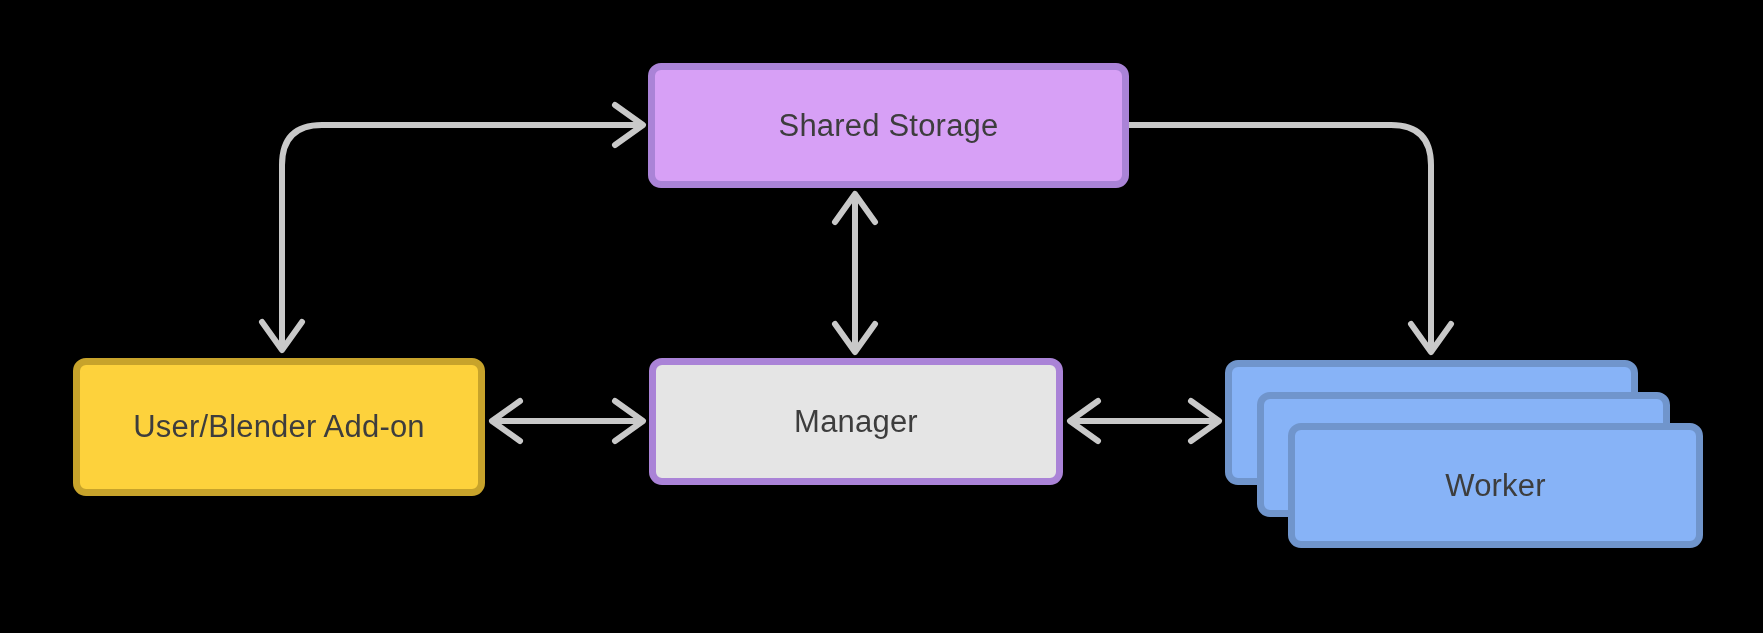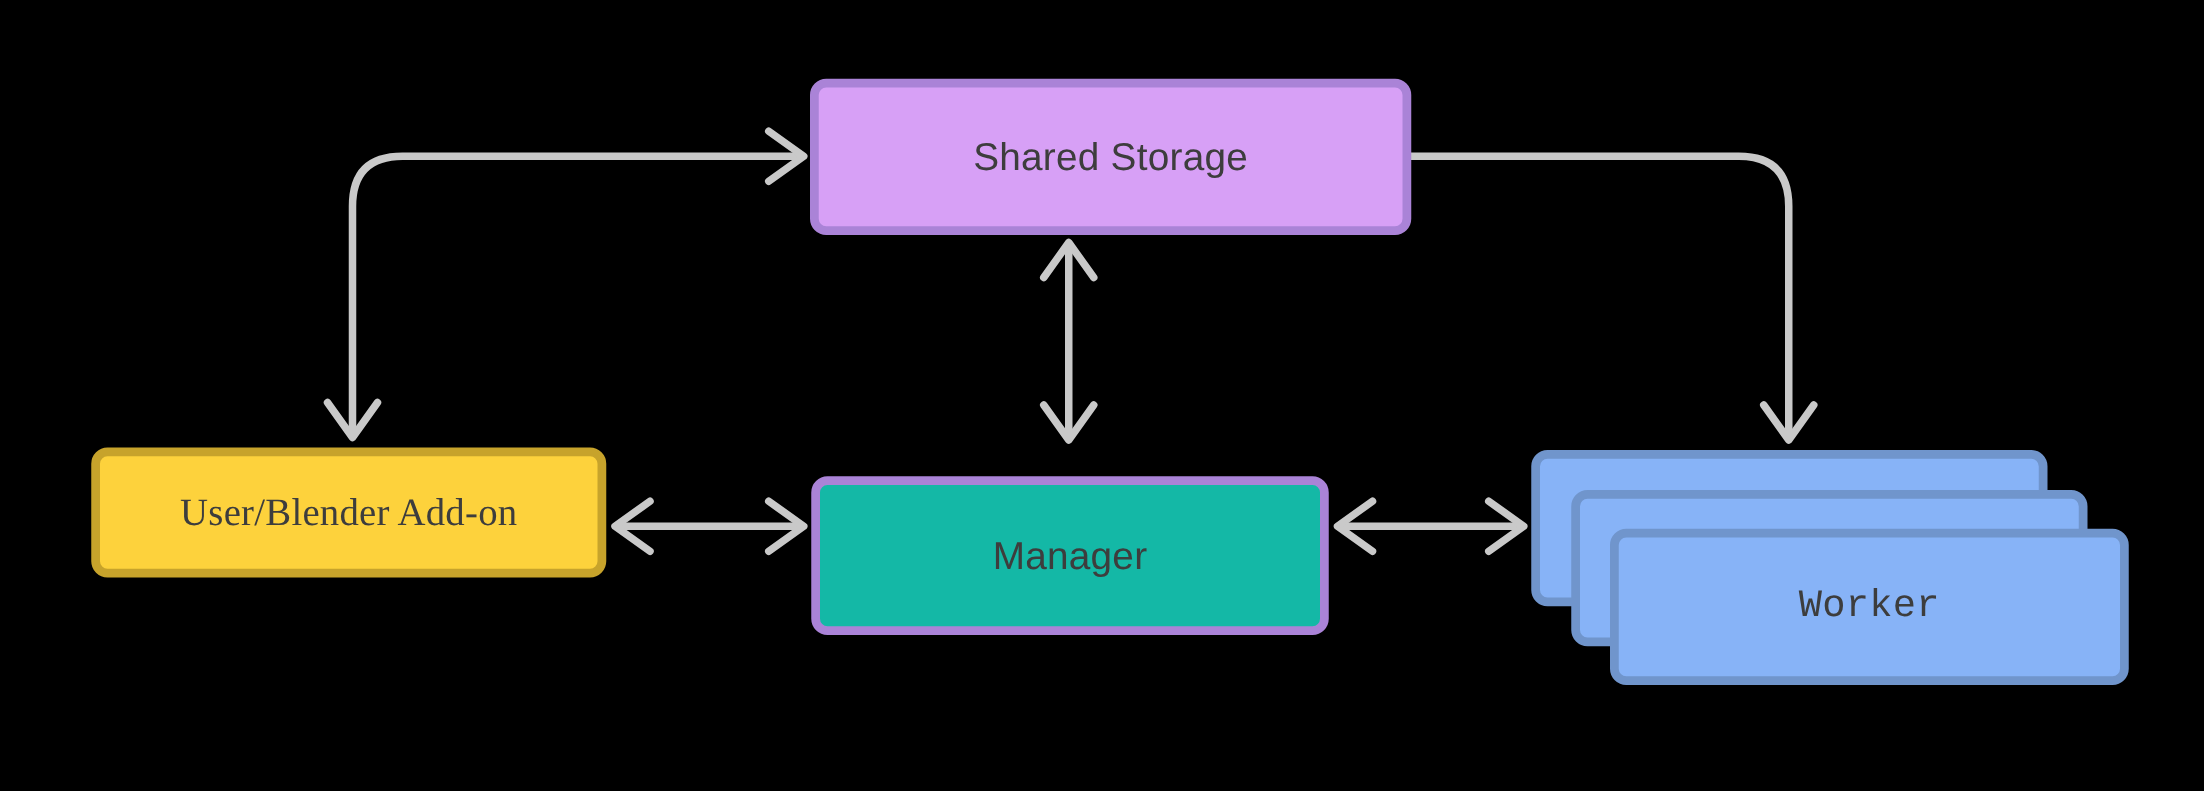--- a/index.html
+++ b/index.html
@@ -36,25 +36,25 @@
     align-items: center;
     justify-content: center;
     font-size: 31px;
     letter-spacing: 0.2px;
   }
   .node span {
     white-space: nowrap;
   }
   
   .n-shared  { left: 648px;  top: 63px;  width: 481px; height: 125px; }
-  .n-user    { left: 73px;   top: 358px; width: 412px; height: 104px; font-family: Liberation Serif, serif; }
+  .n-user    { left: 73px;   top: 358px; width: 412px; height: 138px; }
   .n-manager { left: 649px;  top: 358px; width: 414px; height: 127px; }
   .n-worker-back  { left: 1225px; top: 360px; width: 413px; height: 125px; }
   .n-worker-mid   { left: 1257px; top: 392px; width: 413px; height: 125px; }
-  .n-worker-front { left: 1288px; top: 423px; width: 415px; height: 125px; font-family: Liberation Mono, monospace; }
+  .n-worker-front { left: 1288px; top: 423px; width: 415px; height: 125px; }
 </style>
 </head>
 <body>
 
 <div class="stage" style="background: rgb(0, 0, 0);">
 
   <svg class="edges" viewBox="0 0 1763 633" xmlns="http://www.w3.org/2000/svg">
     <g style="stroke: rgb(201, 201, 201);">
 
       <path d="M 282 346 L 282 165 Q 282 125 322 125 L 637 125"></path>
@@ -80,21 +80,21 @@
   </svg>
 
   <div class="node n-shared" style="background: rgb(215, 160, 246); border-color: rgb(170, 131, 215); color: rgb(61, 61, 61);">
     <span>Shared Storage</span>
   </div>
 
   <div class="node n-user" style="background: rgb(253, 210, 60); border-color: rgb(199, 163, 43); color: rgb(61, 61, 61);">
     <span>User/Blender Add-on</span>
   </div>
 
-  <div class="node n-manager" style="background: #14b8a6; border-color: rgb(170, 131, 215); color: rgb(61, 61, 61); margin-top: 23px;">
+  <div class="node n-manager" style="background: #e5e5e5; border-color: rgb(170, 131, 215); color: rgb(61, 61, 61);">
     <span>Manager</span>
   </div>
 
   <div class="node n-worker-back" style="background: rgb(135, 179, 247); border-color: rgb(112, 149, 204);"></div>
 
   <div class="node n-worker-mid" style="background: rgb(135, 179, 247); border-color: rgb(112, 149, 204);"></div>
 
   <div class="node n-worker-front" style="background: rgb(135, 179, 247); border-color: rgb(112, 149, 204); color: rgb(61, 61, 61);">
     <span>Worker</span>
   </div>

